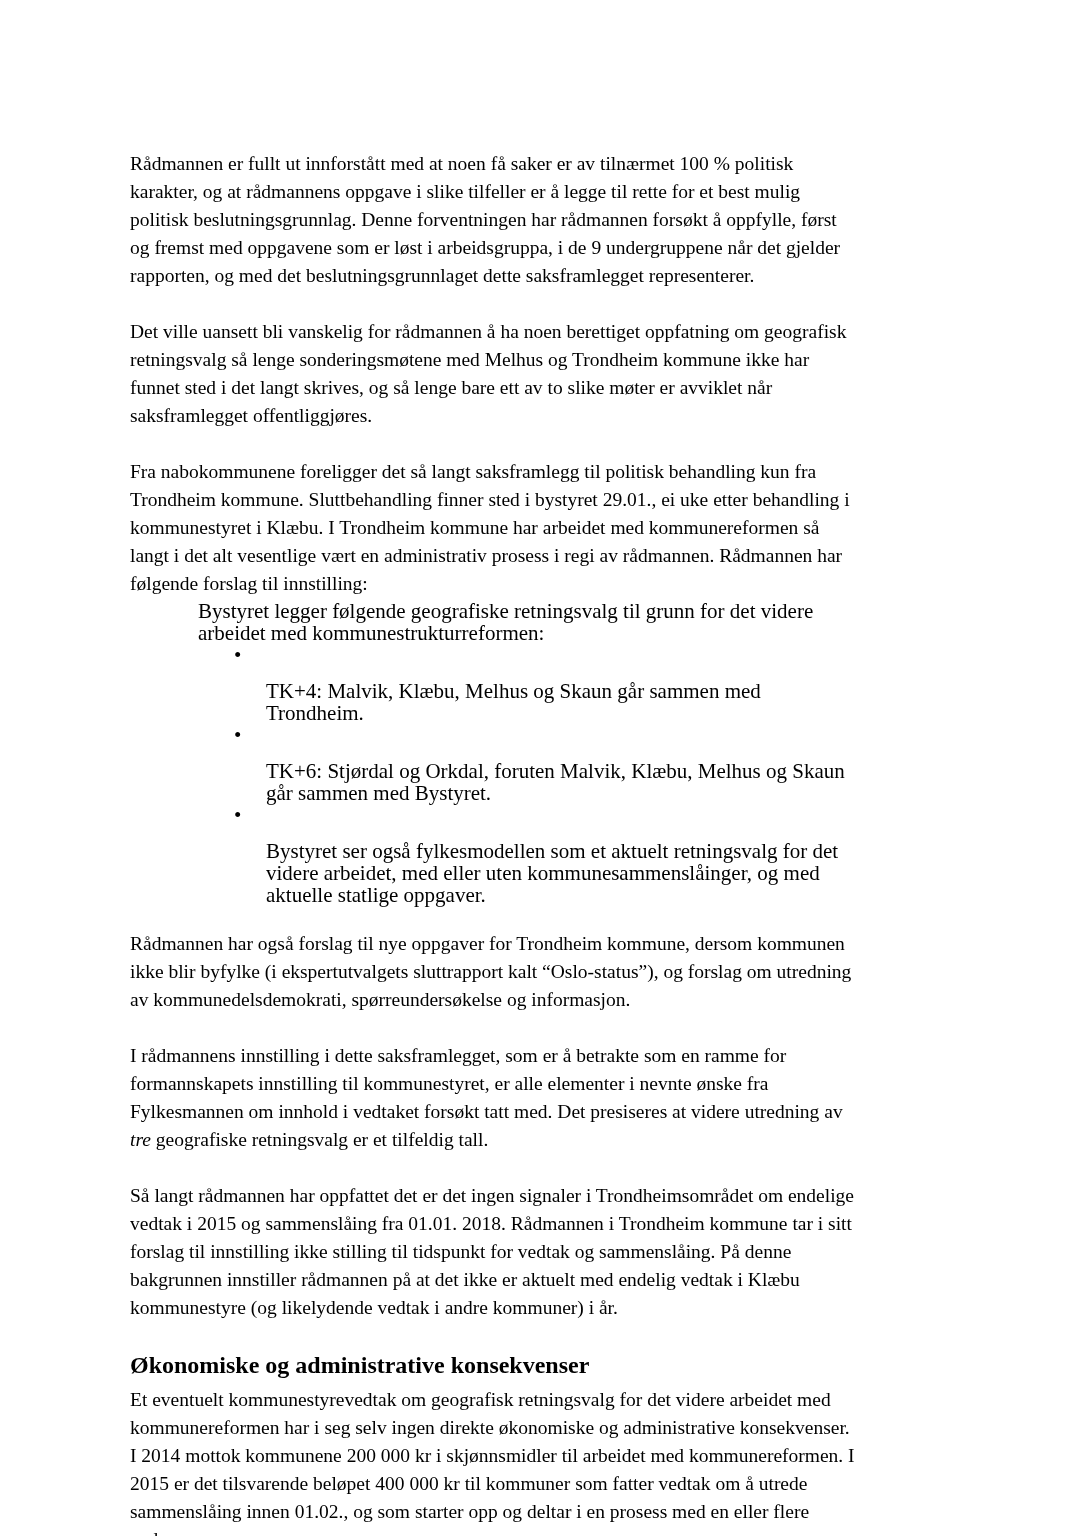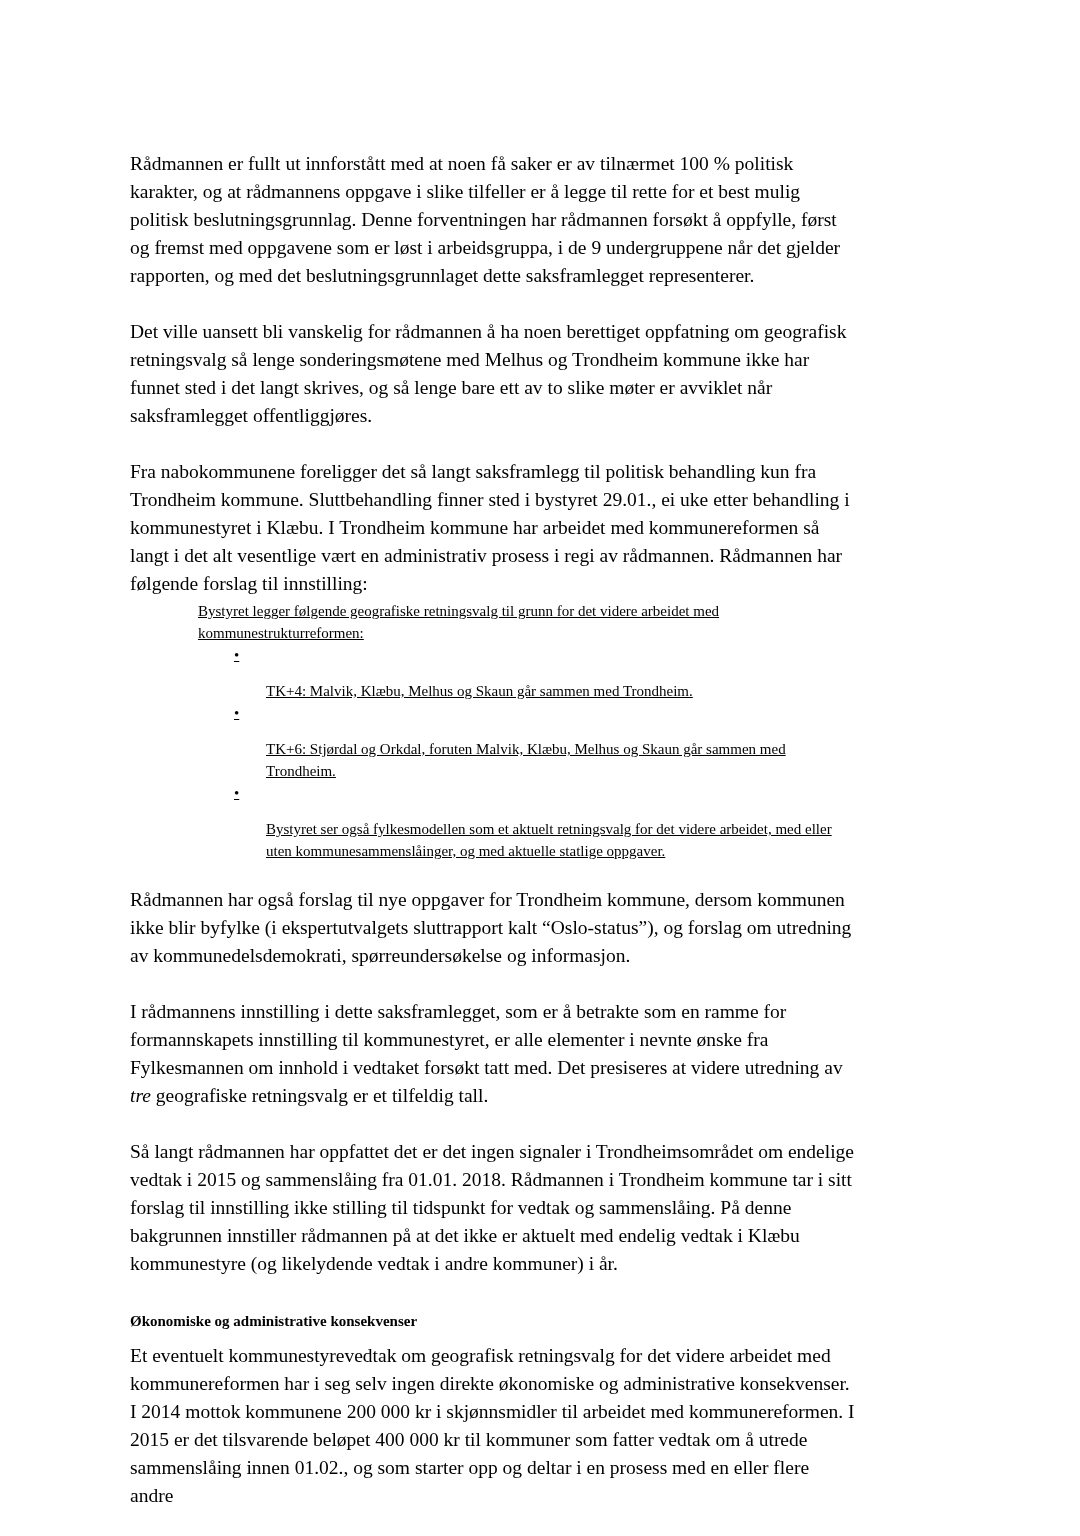--- a/index.html
+++ b/index.html
@@ -20,24 +20,23 @@
   }
   p.body-par {
     font-size: 19.5px;
     line-height: 28px;
     margin: 0 0 28px 0;
   }
   p.body-par.no-gap {
     margin-bottom: 0;
   }
   .quote-block {
-    font-size: 15px;
+    font-size: 21px;
     line-height: 22px;
     margin: 0 0 24px 0;
-    text-decoration: underline;
   }
   .quote-intro {
     margin: 2px 0 0 68px;
     max-width: 700px;
   }
   .bullet-list {
     margin: 0 0 0 100px;
     max-width: 690px;
   }
   .bullet-row {
@@ -51,21 +50,21 @@
     padding-left: 4px;
   }
   .bullet-text {
     flex: 1 1 auto;
     margin-top: 36px;
   }
   .continuation-line {
     margin-left: 32px;
   }
   h2.section-heading {
-    font-size: 15px;
+    font-size: 24px;
     line-height: 30px;
     font-weight: bold;
     margin: 22px 0 6px 0;
   }
   em.inline-italic {
     font-style: italic;
   }
 </style>
 </head>
 <body>
@@ -80,21 +79,21 @@
 
   <div class="quote-block">
     <div class="quote-intro">Bystyret legger følgende geografiske retningsvalg til grunn for det videre arbeidet med kommunestrukturreformen:</div>
     <div class="bullet-list">
       <div class="bullet-row">
         <span class="bullet-mark">•</span>
         <span class="bullet-text">TK+4: Malvik, Klæbu, Melhus og Skaun går sammen med Trondheim.</span>
       </div>
       <div class="bullet-row">
         <span class="bullet-mark">•</span>
-        <span class="bullet-text">TK+6: Stjørdal og Orkdal, foruten Malvik, Klæbu, Melhus og Skaun går sammen med Trondheim.</span>
+        <span class="bullet-text">TK+6: Stjørdal og Orkdal, foruten Malvik, Klæbu, Melhus og Skaun går sammen med Bystyret.</span>
       </div>
       <div class="bullet-row">
         <span class="bullet-mark">•</span>
         <span class="bullet-text">Bystyret ser også fylkesmodellen som et aktuelt retningsvalg for det videre arbeidet, med eller uten kommunesammenslåinger, og med aktuelle statlige oppgaver.</span>
       </div>
     </div>
   </div>
 
   <p class="body-par">Rådmannen har også forslag til nye oppgaver for Trondheim kommune, dersom kommunen ikke blir byfylke (i ekspertutvalgets sluttrapport kalt “Oslo-status”), og forslag om utredning av kommunedelsdemokrati, spørreundersøkelse og informasjon.</p>
 

